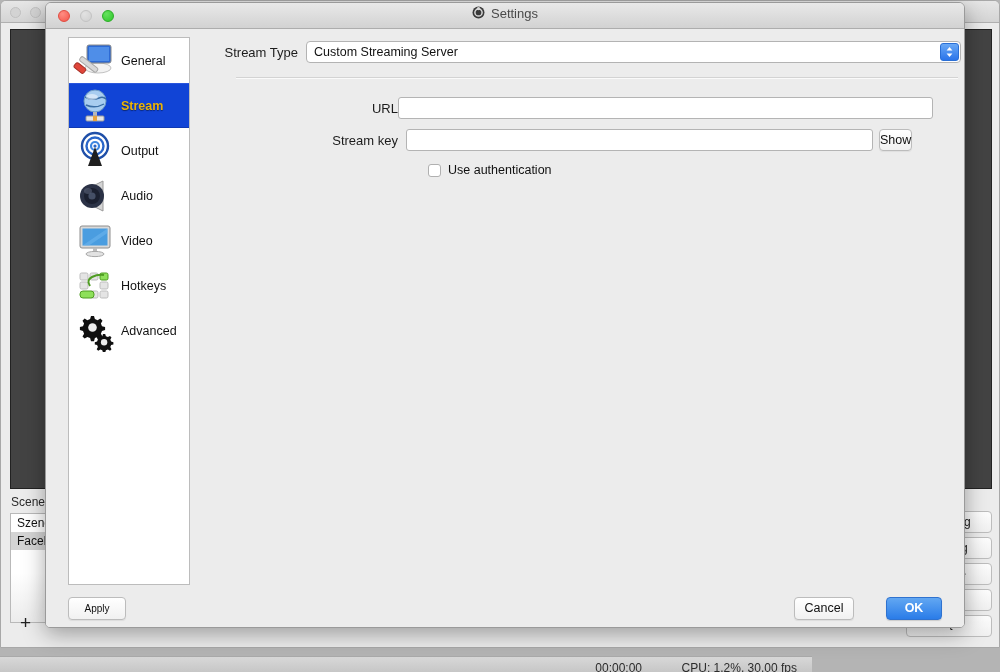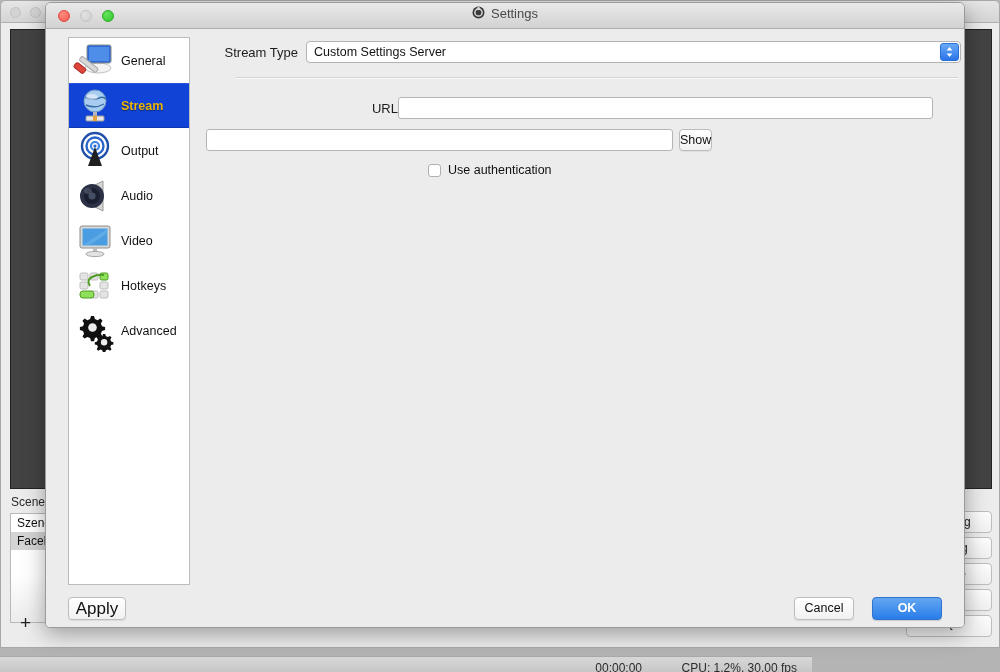--- a/index.html
+++ b/index.html
@@ -200,32 +200,32 @@
     width:13px; height:13px; background:#fff;
     border:1px solid #b0b0b0; border-radius:3px;
   }
   .checkbox-label{ font-size:12.5px; color:#111; margin-left:7px; }
 
   
   #btn-apply{
     position:absolute; left:22px; top:568px; width:58px; height:23px;
     background:linear-gradient(to bottom,#ffffff,#f1f1f1);
     border:1px solid #bcbcbc; border-radius:4px;
-    font-size:17px; color:#101010; line-height:21px; text-align:center;
+    font-size:10px; color:#101010; line-height:21px; text-align:center;
     box-shadow:0 1px 1px rgba(0,0,0,.07);
   }
   #btn-cancel{
     position:absolute; right:110px; top:568px; width:60px; height:23px;
     background:linear-gradient(to bottom,#ffffff,#f1f1f1);
     border:1px solid #bcbcbc; border-radius:4px;
     font-size:12.5px; color:#101010; line-height:21px; text-align:center;
     box-shadow:0 1px 1px rgba(0,0,0,.07);
   }
   #btn-ok{
-    position:absolute; right:22px; top:568px; width:70px; height:23px;
+    position:absolute; right:22px; top:568px; width:56px; height:23px;
     background:linear-gradient(to bottom,#62a7f2,#2a7ce8);
     border:1px solid #2f72cf; border-radius:4px;
     font-size:12.5px; color:#fff; font-weight:bold; line-height:21px; text-align:center;
     box-shadow:0 1px 1px rgba(0,0,0,.14);
   }
 </style>
 </head>
 <body>
 
 <div id="obs-window">
@@ -387,38 +387,39 @@
         </span>
         <span class="nav-label">Advanced</span>
       </div>
     </div>
 
     <div id="settings-content">
 
       <div class="form-row" id="row-streamtype">
         <span class="form-label" id="lbl-streamtype">Stream Type</span>
         <div class="combobox">
-          <span class="combobox-text">Custom Settings Server</span>
+          <span class="combobox-text">Custom Streaming Server</span>
           <span class="combobox-arrow">
             <svg width="9" height="14" viewBox="0 0 9 14">
               <path d="M4.5 2 L7.4 5.6 L1.6 5.6 Z" fill="#ffffff"></path>
               <path d="M4.5 12 L7.4 8.4 L1.6 8.4 Z" fill="#ffffff"></path>
             </svg>
           </span>
         </div>
       </div>
 
       <div id="divider"></div>
 
       <div class="form-row" id="row-url">
         <span class="form-label" id="lbl-url">URL</span>
         <input class="textfield" id="field-url" type="text" placeholder="" style="">
       </div>
 
       <div class="form-row" id="row-key">
+        <span class="form-label" id="lbl-key">Stream key</span>
         <input class="textfield" id="field-key" type="text" placeholder="" style="">
         <button class="push-button">Show</button>
       </div>
 
       <div id="row-auth">
         <span id="auth-spacer"></span>
         <span class="checkbox-box"></span>
         <span class="checkbox-label">Use authentication</span>
       </div>
     </div>

